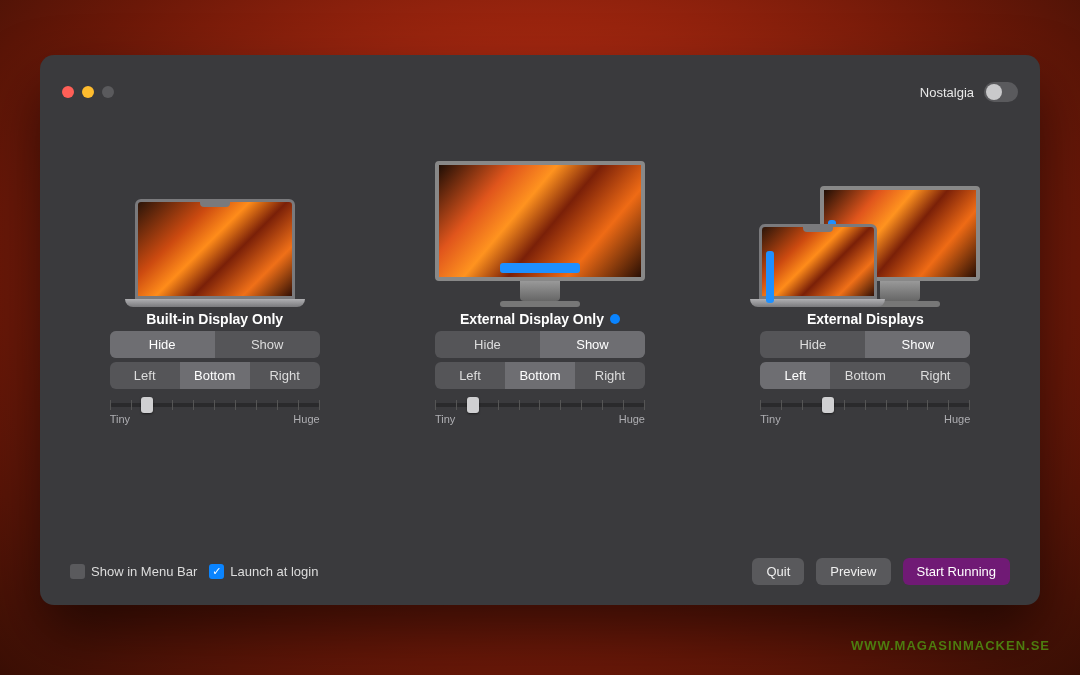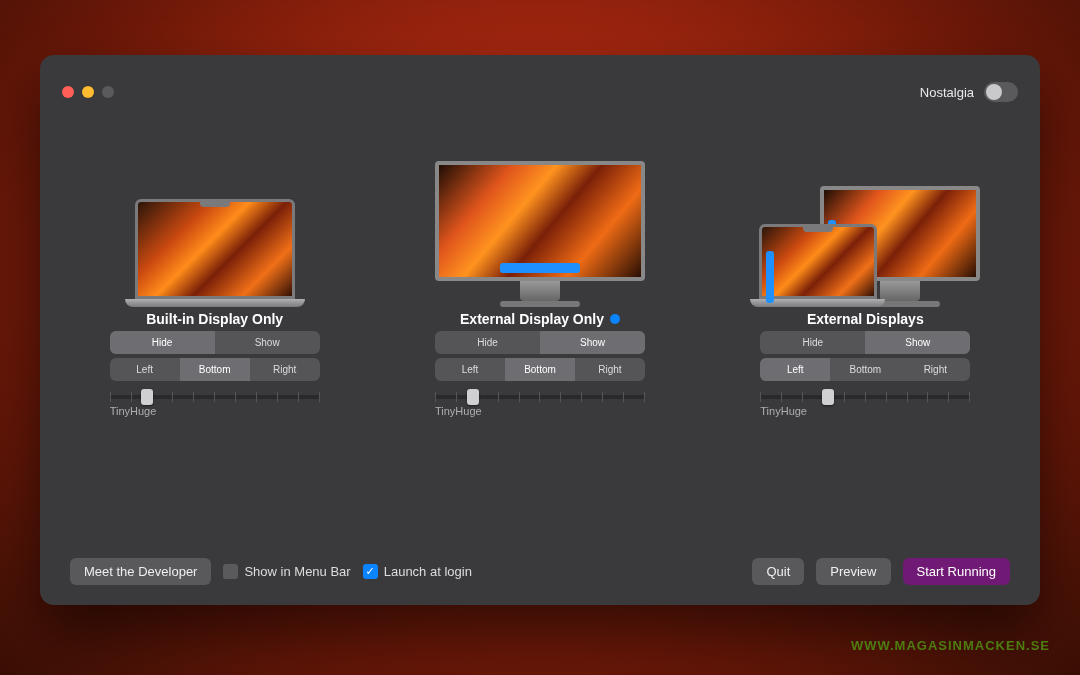--- a/index.html
+++ b/index.html
@@ -46,29 +46,29 @@
   .multi .monitor { position:absolute; right:0; bottom:0; width:160px; }
   .multi .monitor .screen { width:160px; height:95px; }
   .multi .laptop { position:absolute; left:0; bottom:0; width:135px; z-index:2;}
   .multi .laptop .screen { width:118px; height:75px; }
 
   .heading-row { display:flex; align-items:center; gap:6px; }
   .heading { color: #fff; font-weight: 600; font-size: 14px; }
   .active-dot { width:10px; height:10px; border-radius:50%; background:#0a84ff; display:inline-block; }
 
   .seg { display: flex; width: 210px; background: #555558; border-radius: 6px; overflow: hidden; }
-  .seg button { flex: 1; background: transparent; border: none; color: #ddd; font-size: 10px; padding: 6px 14px; cursor: pointer; }
+  .seg button { flex: 1; background: transparent; border: none; color: #ddd; font-size: 13px; padding: 6px 14px; cursor: pointer; }
   .seg button.sel { background: #6e6e72; color:#fff; }
 
   .slider-wrap { width: 210px; }
   .slider-track { position: relative; height: 4px; background: #2a2a2c; border-radius: 2px; margin: 10px 0 6px 0; }
   .ticks { position:absolute; inset:0; display:flex; justify-content:space-between; }
   .ticks span { width:1px; height:10px; background:#555; margin-top:-3px; }
   .thumb { position: absolute; top: -6px; width: 12px; height: 16px; background: #d0d0d2; border-radius: 3px; transform: translateX(-50%); box-shadow:0 1px 2px rgba(0,0,0,.5);}
-  .slider-labels { display:flex; justify-content:flex-start; color:#aeaeb2; font-size:11px; }
+  .slider-labels { display:flex; justify-content:space-between; color:#aeaeb2; font-size:11px; }
 
   .footer { display:flex; align-items:center; gap:12px; padding: 10px 8px 0 8px; }
   .btn { background:#59595c; border:none; color:#eee; font-size:13px; padding:6px 14px; border-radius:6px; cursor:pointer; }
   .btn.primary { background:#701a75; color:#fff; }
   .chk { display:flex; align-items:center; gap:6px; color:#ddd; font-size:13px; }
   .box { width:15px; height:15px; border-radius:3px; background:#5a5a5d; display:flex; align-items:center; justify-content:center; }
   .box.checked { background:#0a84ff; }
   .box.checked::after { content:"✓"; color:#fff; font-size:11px; line-height:1; }
   .spacer { flex:1; }
 
@@ -238,21 +238,20 @@
         <div class="slider-labels">
           <span>Tiny</span>
           <span>Huge</span>
         </div>
       </div>
     </div>
 
   </div>
 
   <div class="footer">
-    <button class="btn">Meet the Developer</button>
     <label class="chk">
       <span class="box"></span>
       <span>Show in Menu Bar</span>
     </label>
     <label class="chk">
       <span class="box checked"></span>
       <span>Launch at login</span>
     </label>
     <div class="spacer"></div>
     <button class="btn">Quit</button>

